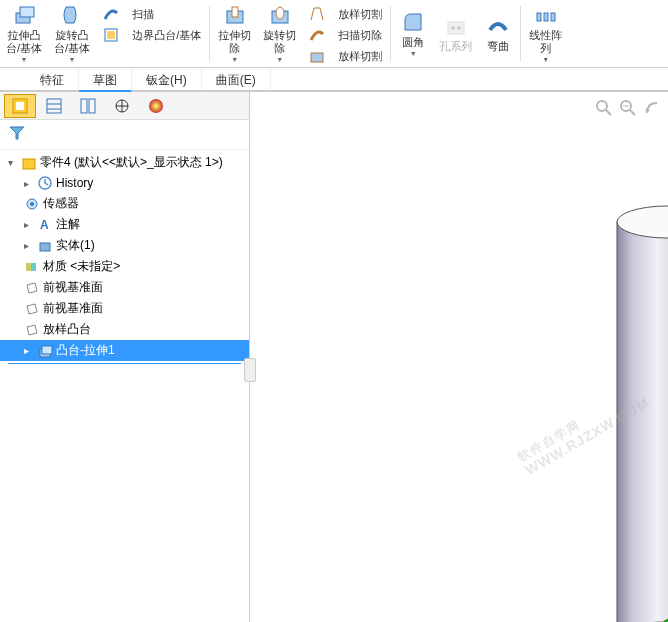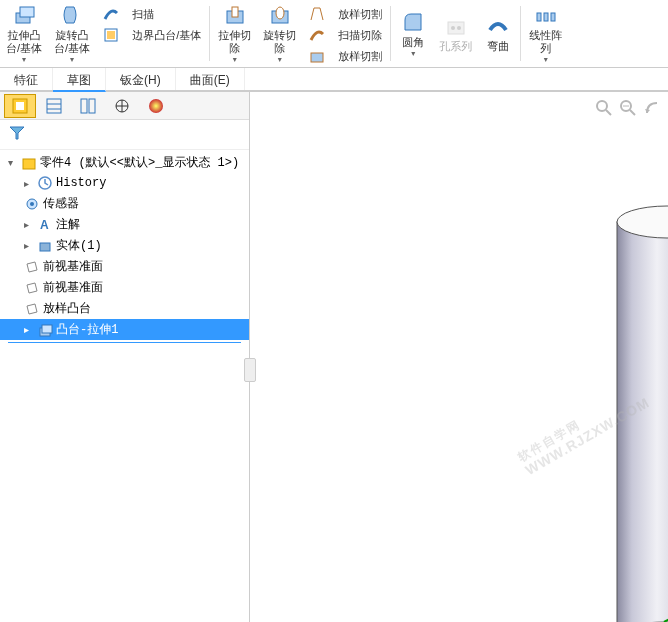--- a/index.html
+++ b/index.html
@@ -7,38 +7,38 @@
 .toolbar { display: flex; background: #fff; border-bottom: 1px solid #ccc; height: 68px; padding: 2px 0; }
 .tool-btn { display: flex; flex-direction: column; align-items: center; justify-content: center; padding: 2px 6px; cursor: pointer; position: relative; min-width: 40px; }
 .tool-icon { width: 24px; height: 24px; display: flex; align-items: center; justify-content: center; }
 .tool-label { font-size: 11px; color: #333; text-align: center; line-height: 13px; margin-top: 2px; }
 .tool-dropdown { font-size: 8px; color: #666; }
 .tool-group { display: flex; flex-direction: column; gap: 1px; padding: 2px 4px; }
 .tool-group-item { display: flex; align-items: center; gap: 12px; cursor: pointer; padding: 1px 2px; }
 .tool-group-item .tool-icon { width: 18px; height: 18px; }
 .tool-group-label { font-size: 11px; color: #333; }
 .sep { width: 1px; background: #ddd; margin: 4px 2px; }
-.tabs { display: flex; background: #fff; border-bottom: 2px solid #ccc; height: 24px; }
+.tabs { display: flex; background: #fff; border-bottom: 2px solid #ccc; height: 24px; padding-left: 26px; }
 .tab { padding: 4px 14px; font-size: 12px; color: #333; cursor: pointer; border-right: 1px solid #eee; }
 .tab.active { border-bottom: 2px solid #3399ff; margin-bottom: -2px; }
 .main { display: flex; height: 530px; }
 .panel { width: 250px; background: #fff; border-right: 1px solid #ccc; position: relative; }
 .panel-tabs { display: flex; background: #f5f5f5; border-bottom: 1px solid #ddd; height: 28px; align-items: center; padding: 0 4px; gap: 2px; }
 .panel-tab { width: 32px; height: 24px; display: flex; align-items: center; justify-content: center; cursor: pointer; border: 1px solid transparent; }
 .panel-tab.active { background: #ffd966; border: 1px solid #cc9900; }
 .filter-row { padding: 4px 8px; border-bottom: 1px solid #eee; }
 .filter-icon { width: 18px; height: 18px; cursor: pointer; }
 .tree { padding: 2px 0; }
 .tree-item { display: flex; align-items: center; padding: 2px 4px 2px 8px; cursor: pointer; gap: 3px; }
 .tree-item.selected { background: #3399ff; color: #fff; }
 .tree-item.root { font-weight: normal; }
 .tree-item.child { padding-left: 24px; }
 .tree-arrow { width: 10px; font-size: 10px; color: #666; }
 .tree-icon { width: 16px; height: 16px; display: flex; align-items: center; justify-content: center; }
-.tree-label { font-size: 12px; font-family: Liberation Mono, monospace; }
+.tree-label { font-size: 12px; }
 .tree-hr { border: none; border-top: 1px solid #3399ff; margin: 2px 8px; }
 .viewport { flex: 1; background: #fff; position: relative; overflow: hidden; }
 .view-tools { position: absolute; top: 6px; right: 6px; display: flex; gap: 4px; }
 .view-tool { width: 20px; height: 20px; cursor: pointer; opacity: 0.6; }
 .cylinder { position: absolute; left: 362px; top: 112px; }
 .watermark { position: absolute; left: 260px; top: 310px; transform: rotate(-30deg); font-size: 28px; color: rgba(180,180,180,0.35); font-weight: bold; letter-spacing: 2px; pointer-events: none; white-space: nowrap; }
 .triad { position: absolute; left: 410px; top: 492px; }
 .panel-handle { position: absolute; left: 244px; top: 358px; width: 12px; height: 24px; background: #eee; border: 1px solid #ccc; border-radius: 2px; cursor: pointer; }
 .disabled { opacity: 0.4; }
 </style>
@@ -270,20 +270,29 @@
         <span class="tree-label">注解</span>
       </div>
       <div class="tree-item child">
         <span class="tree-arrow">▸</span>
         <span class="tree-icon">
             <svg width="16" height="16">
               <rect x="3" y="5" width="10" height="8" fill="#8bb3d9" stroke="#3377bb"></rect>
             </svg>
           </span>
         <span class="tree-label">实体(1)</span>
+      </div>
+      <div class="tree-item child">
+        <span class="tree-icon">
+            <svg width="16" height="16">
+              <rect x="2" y="4" width="5" height="8" fill="#cc6"></rect>
+              <rect x="7" y="4" width="5" height="8" fill="#6cc"></rect>
+            </svg>
+          </span>
+        <span class="tree-label">材质 &lt;未指定&gt;</span>
       </div>
       <div class="tree-item child">
         <span class="tree-icon">
             <svg width="16" height="16">
               <path d="M3 5 L11 3 L13 11 L5 13 Z" fill="none" stroke="#888"></path>
             </svg>
           </span>
         <span class="tree-label">前视基准面</span>
       </div>
       <div class="tree-item child">

